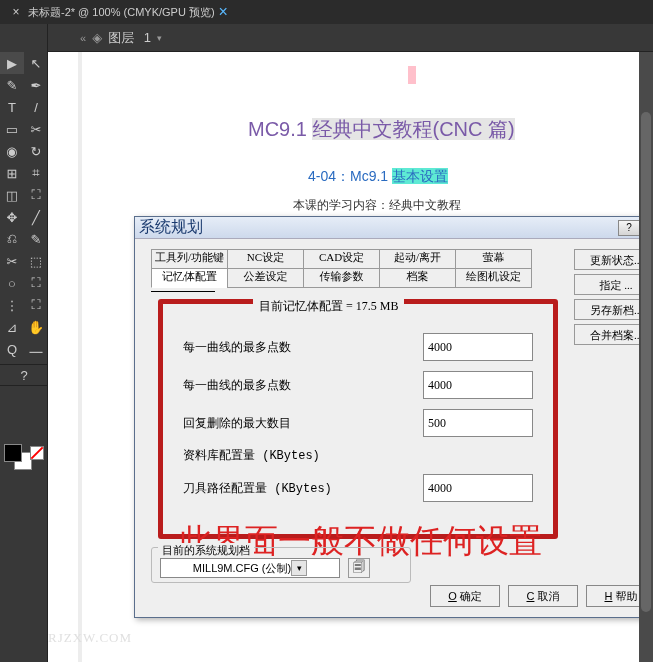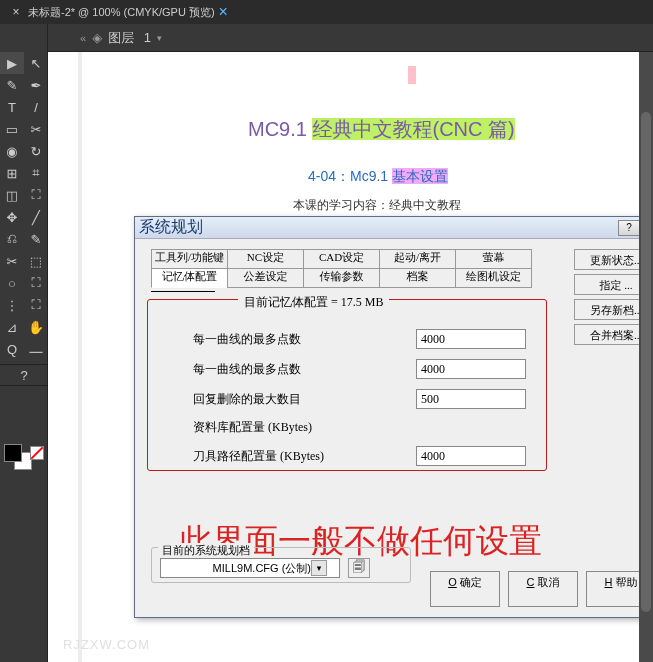--- a/index.html
+++ b/index.html
@@ -25,63 +25,63 @@
 .sw-fg { position: absolute; width: 18px; height: 18px; background: #000; border: 1px solid #888; }
 .sw-bg { position: absolute; left: 10px; top: 8px; width: 18px; height: 18px; background: #fff; border: 1px solid #888; }
 .sw-none { position: absolute; left: 26px; top: 2px; width: 14px; height: 14px; background: #fff; border: 1px solid #888; }
 .sw-none::after { content: ""; position: absolute; left: -2px; top: 5px; width: 16px; height: 2px; background: red; transform: rotate(-45deg); }
 
 .canvas-area { position: absolute; left: 48px; top: 52px; right: 0; bottom: 0; background: #fff; overflow: hidden; }
 .canvas-edge { position: absolute; left: 30px; top: 0; right: 0; bottom: 0; }
 
 .pink-mark1 { position: absolute; left: 330px; top: 14px; width: 8px; height: 18px; background: #ffc0cb; }
 .title-line { position: absolute; left: 170px; top: 64px; font-size: 20px; color: #7a5aa8; font-family: "SimSun", serif; }
-.title-line .hl { background: #bef264; }
+.title-line .hl { background: #e5e5e5; }
 .subtitle { position: absolute; left: 230px; top: 116px; font-size: 14px; color: #2a6bc0; font-family: "SimSun", serif; }
-.subtitle .hl { background: #f0abfc; }
+.subtitle .hl { background: #5eead4; }
 .lesson { position: absolute; left: 215px; top: 145px; font-size: 12px; color: #333; font-family: "SimSun", serif; }
 
 .dialog { position: absolute; left: 56px; top: 164px; width: 535px; height: 402px; border: 1px solid #5a6e8c; background: #efefef; box-shadow: 2px 2px 6px rgba(0,0,0,0.3); }
 .dialog-titlebar { height: 22px; background: linear-gradient(#e6edf7, #cdd9ec); display: flex; align-items: center; padding: 0 4px; border-bottom: 1px solid #aab; }
 .dialog-title { font-size: 16px; color: #1a3a6e; flex: 1; font-family: "SimSun", serif; }
 .win-btn { width: 22px; height: 16px; margin-left: 2px; border: 1px solid #888; background: linear-gradient(#f5f5f5,#d5d5d5); display: flex; align-items: center; justify-content: center; font-size: 10px; font-family: sans-serif; }
 .win-btn.close { background: linear-gradient(#e68,#c33); color: #fff; border-color: #a33; font-weight: bold; }
 
 .dialog-body { position: absolute; top: 22px; left: 0; right: 0; bottom: 0; }
 
 .tab-block { position: absolute; left: 16px; top: 10px; width: 380px; }
 .tab-row { display: flex; gap: 0; }
 .tabbtn { flex: 1; height: 20px; font-size: 11px; font-family: "SimSun", serif; border: 1px solid #999; background: #efefef; margin-right: -1px; padding-top: 0; text-align: center; cursor: pointer; }
 .tabbtn.active { background: #fff; border-bottom: 1px solid #fff; }
 .tab-underline { position: absolute; left: 0; top: 42px; width: 64px; height: 1px; background: #000; }
 
 .right-buttons { position: absolute; right: 10px; top: 10px; width: 84px; display: flex; flex-direction: column; gap: 4px; }
 .rbtn { height: 21px; font-size: 11px; font-family: "SimSun", serif; border: 1px solid #999; background: #efefef; cursor: pointer; text-align: center; padding-top: 3px; }
 
-.mem-group { position: absolute; left: 12px; top: 60px; width: 400px; border: 1px solid #b91c1c; border-radius: 3px; padding-bottom: 4px; }
+.mem-group { position: absolute; left: 23px; top: 60px; width: 400px; border: 5px solid #b91c1c; border-radius: 3px; padding-bottom: 32px; }
 .mem-header { position: relative; top: -8px; left: 90px; background: #efefef; padding: 0 6px; display: inline-block; font-size: 12px; font-family: "SimSun", serif; }
 .mem-row { display: flex; align-items: center; margin: 10px 20px 0 20px; }
-.mem-label { flex: 1; font-size: 12px; font-family: Liberation Serif, serif; margin-left: 25px; }
-.mem-input { width: 110px; height: 20px; border: 1px solid #888; background: #fff; font-size: 12px; padding: 0 4px; font-family: "SimSun", serif; }
+.mem-label { flex: 1; font-size: 12px; font-family: Liberation Mono, monospace; }
+.mem-input { width: 110px; height: 28px; border: 1px solid #888; background: #fff; font-size: 12px; padding: 0 4px; font-family: "SimSun", serif; }
 
 .note { position: absolute; left: 44px; top: 280px; font-size: 33px; color: #d22; font-family: "SimSun", serif; }
 
 .bottom-group { position: absolute; left: 16px; bottom: 34px; width: 260px; border: 1px solid #bbb; border-radius: 3px; height: 36px; }
 .bottom-group-label { position: relative; top: -8px; left: 6px; background: #efefef; padding: 0 4px; display: inline-block; font-size: 11px; font-family: "SimSun", serif; }
-.cfg-select { position: absolute; left: 8px; top: 10px; width: 180px; height: 20px; border: 1px solid #888; background: #fff; font-size: 11px; font-family: "SimSun", serif; display: flex; align-items: center; justify-content: flex-end; padding: 0 12px; }
+.cfg-select { position: absolute; left: 8px; top: 10px; width: 180px; height: 20px; border: 1px solid #888; background: #fff; font-size: 11px; font-family: "SimSun", serif; display: flex; align-items: center; justify-content: center; padding: 0 4px; }
 .cfg-select .arr { width: 16px; height: 16px; border: 1px solid #999; background: #e5e5e5; display: flex; align-items: center; justify-content: center; font-size: 9px; }
 .cfg-icon { position: absolute; left: 196px; top: 10px; width: 22px; height: 20px; border: 1px solid #999; background: #efefef; display: flex; align-items: center; justify-content: center; font-size: 12px; cursor: pointer; }
 
 .bottom-btns { position: absolute; right: 12px; bottom: 10px; display: flex; gap: 8px; }
-.bbtn { width: 70px; height: 36px; border: 1px solid #888; background: #efefef; font-size: 11px; font-family: "SimSun", serif; cursor: pointer; text-align: center; padding-top: 3px; }
+.bbtn { width: 70px; height: 22px; border: 1px solid #888; background: #efefef; font-size: 11px; font-family: "SimSun", serif; cursor: pointer; text-align: center; padding-top: 3px; }
 .bbtn .u { text-decoration: underline; }
 
 .canvas-shadow { position: absolute; left: 30px; top: 0; width: 4px; height: 610px; background: rgba(0,0,0,0.07); }
 
-.watermark { position: absolute; left: 0; bottom: 10px; font-size: 13px; color: #e0e0e0; letter-spacing: 1px; font-family: Liberation Sans, sans-serif; padding-left: 15px; }
+.watermark { position: absolute; left: 0; bottom: 16px; font-size: 13px; color: #e0e0e0; letter-spacing: 1px; font-family: Liberation Serif, serif; }
 
 .scrollbar-right { position: absolute; right: 0; top: 52px; width: 14px; height: 610px; background: #4a4a4a; }
 .scroll-thumb { position: absolute; right: 2px; top: 60px; width: 10px; height: 500px; background: #666; border-radius: 5px; }
 </style>
 </head>
 <body>
 
 <div class="app-header">
   <span class="close-tab">×</span>
   <span class="tab-title">未标题-2* @ 100% (CMYK/GPU 预览)</span>

